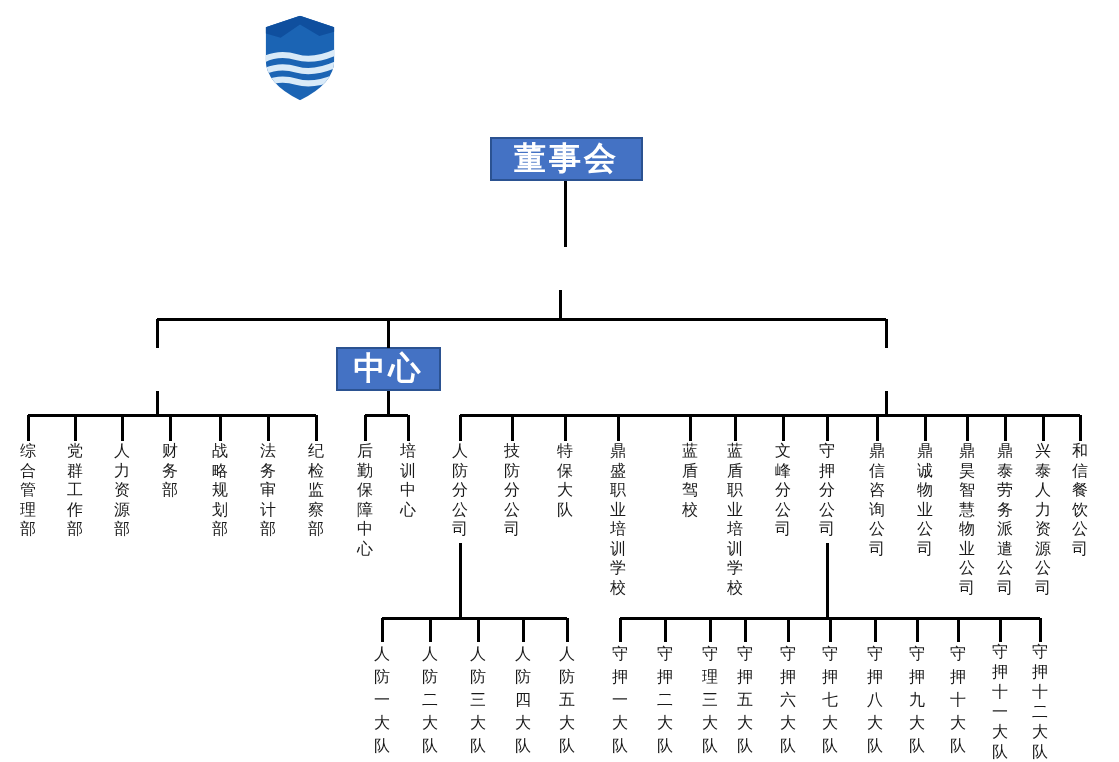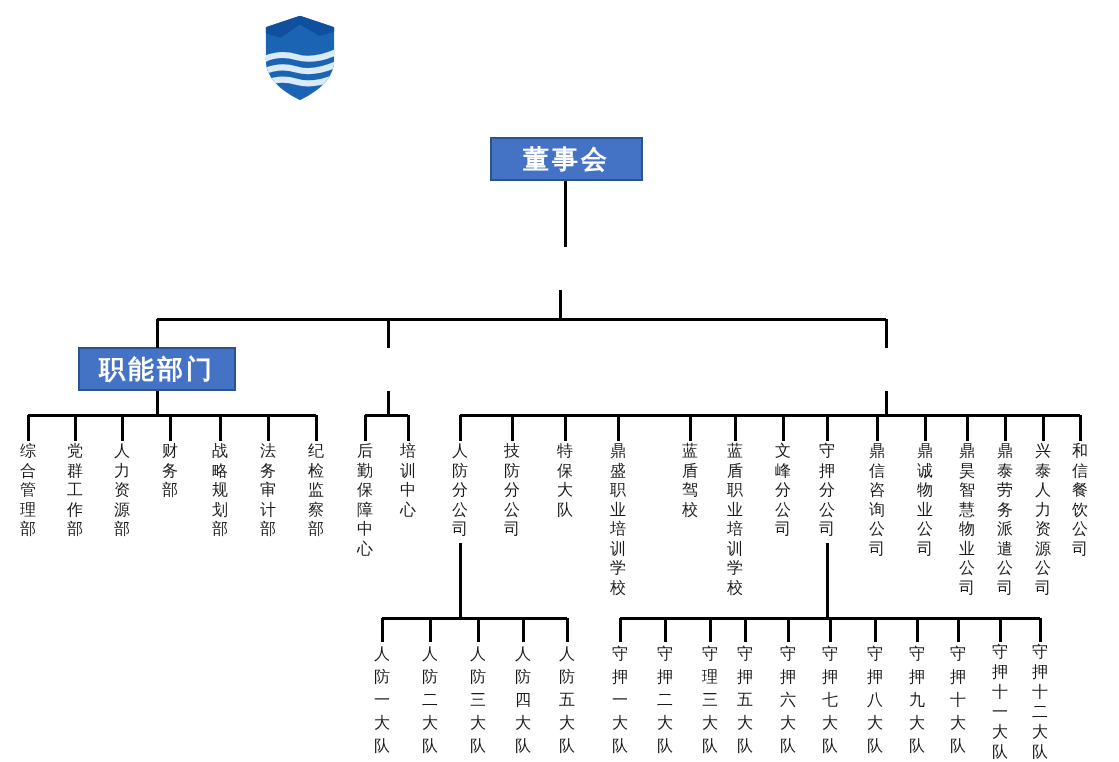--- a/index.html
+++ b/index.html
@@ -9,21 +9,21 @@
   }
   .chart-header-title{
     position:absolute;left:360px;top:32px;margin:0;
     font-size:40px;font-weight:700;letter-spacing:5px;
     font-family:"Liberation Sans",sans-serif;white-space:nowrap;
   }
   .logo{position:absolute;left:256px;top:13px;width:88px;height:90px;}
   #chart{position:absolute;inset:0;}
   .node{
     position:absolute;display:flex;align-items:center;justify-content:center;
-    font-weight:700;font-size:26px;letter-spacing:3px;white-space:nowrap;
+    font-weight:700;font-size:32px;letter-spacing:3px;white-space:nowrap;
     box-sizing:border-box;border-style:solid;border-width:2.5px;
   }
   .hline,.vline{position:absolute;background:#000;}
   .vtext{
     position:absolute;width:22px;display:flex;flex-direction:column;align-items:center;
     font-family:"Liberation Serif","DejaVu Serif",serif;color:#1a1a1a;font-size:16px;
   }
   .vtext span{display:block;text-align:center;}
 </style>
 </head>
@@ -44,22 +44,22 @@
       <path class="logo-wave" d="M8 66 Q26 57 46 63 Q66 69 94 56" fill="none" stroke-width="7" stroke="#d9eaf8"></path>
       <path class="logo-wave" d="M8 80 Q26 71 46 77 Q66 83 94 70" fill="none" stroke-width="7" stroke="#d9eaf8"></path>
     </g>
   </svg>
 
 
   <div id="chart">
       <div class="node" style="left: 490px; top: 137px; width: 153px; height: 44px; background: rgb(68, 114, 196); border-color: rgb(43, 82, 145); color: rgb(255, 255, 255);">
         <span>董事会</span>
       </div>
-      <div class="node" style="left: 78px; top: 347px; width: 158px; height: 44px; background: rgb(68, 114, 196); border-color: rgb(43, 82, 145); color: rgb(255, 255, 255);">
-        <span>职能部门</span>
+      <div class="node" style="left: 336px; top: 347px; width: 105px; height: 44px; background: rgb(68, 114, 196); border-color: rgb(43, 82, 145); color: rgb(255, 255, 255);">
+        <span>中心</span>
       </div>
       <div class="vline" style="background: rgb(0, 0, 0); left: 563.5px; top: 181px; width: 3px; height: 66px;"></div>
       <div class="vline" style="background: rgb(0, 0, 0); left: 558.5px; top: 290px; width: 3px; height: 29px;"></div>
       <div class="hline" style="background: rgb(0, 0, 0); top: 317.5px; left: 157px; height: 3px; width: 729px;"></div>
       <div class="vline" style="background: rgb(0, 0, 0); left: 155.5px; top: 319px; width: 3px; height: 29px;"></div>
       <div class="vline" style="background: rgb(0, 0, 0); left: 386.5px; top: 319px; width: 3px; height: 29px;"></div>
       <div class="vline" style="background: rgb(0, 0, 0); left: 884.5px; top: 319px; width: 3px; height: 29px;"></div>
       <div class="vline" style="background: rgb(0, 0, 0); left: 155.5px; top: 391px; width: 3px; height: 24px;"></div>
       <div class="hline" style="background: rgb(0, 0, 0); top: 413.5px; left: 28px; height: 3px; width: 288px;"></div>
       <div class="vline" style="background: rgb(0, 0, 0); left: 26.5px; top: 415px; width: 3px; height: 26px;"></div>

